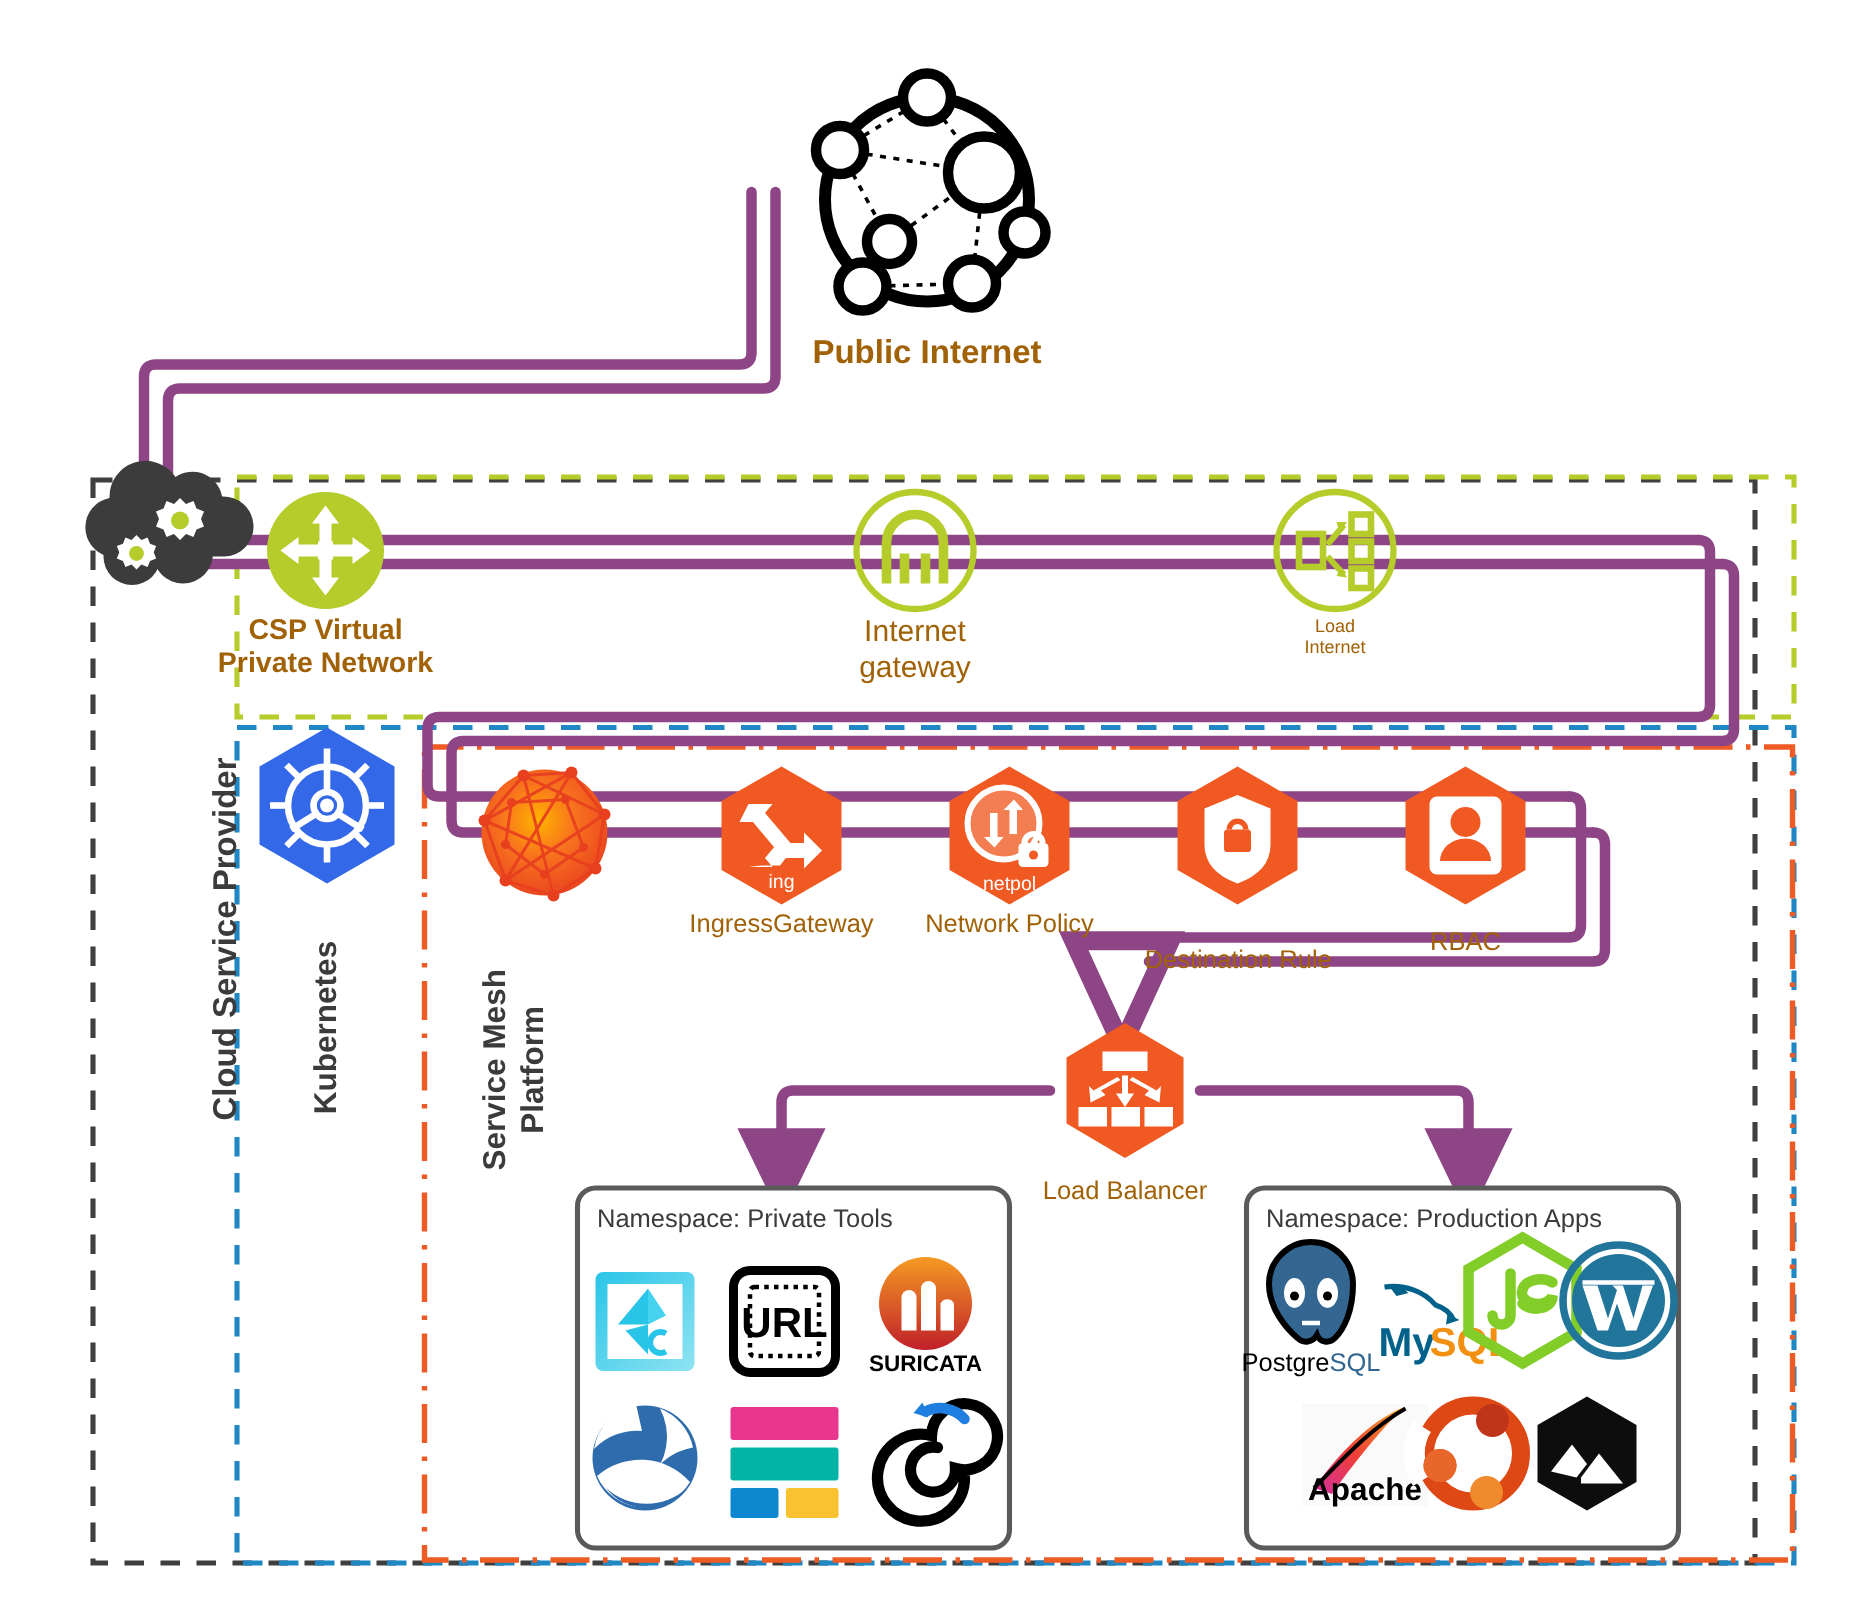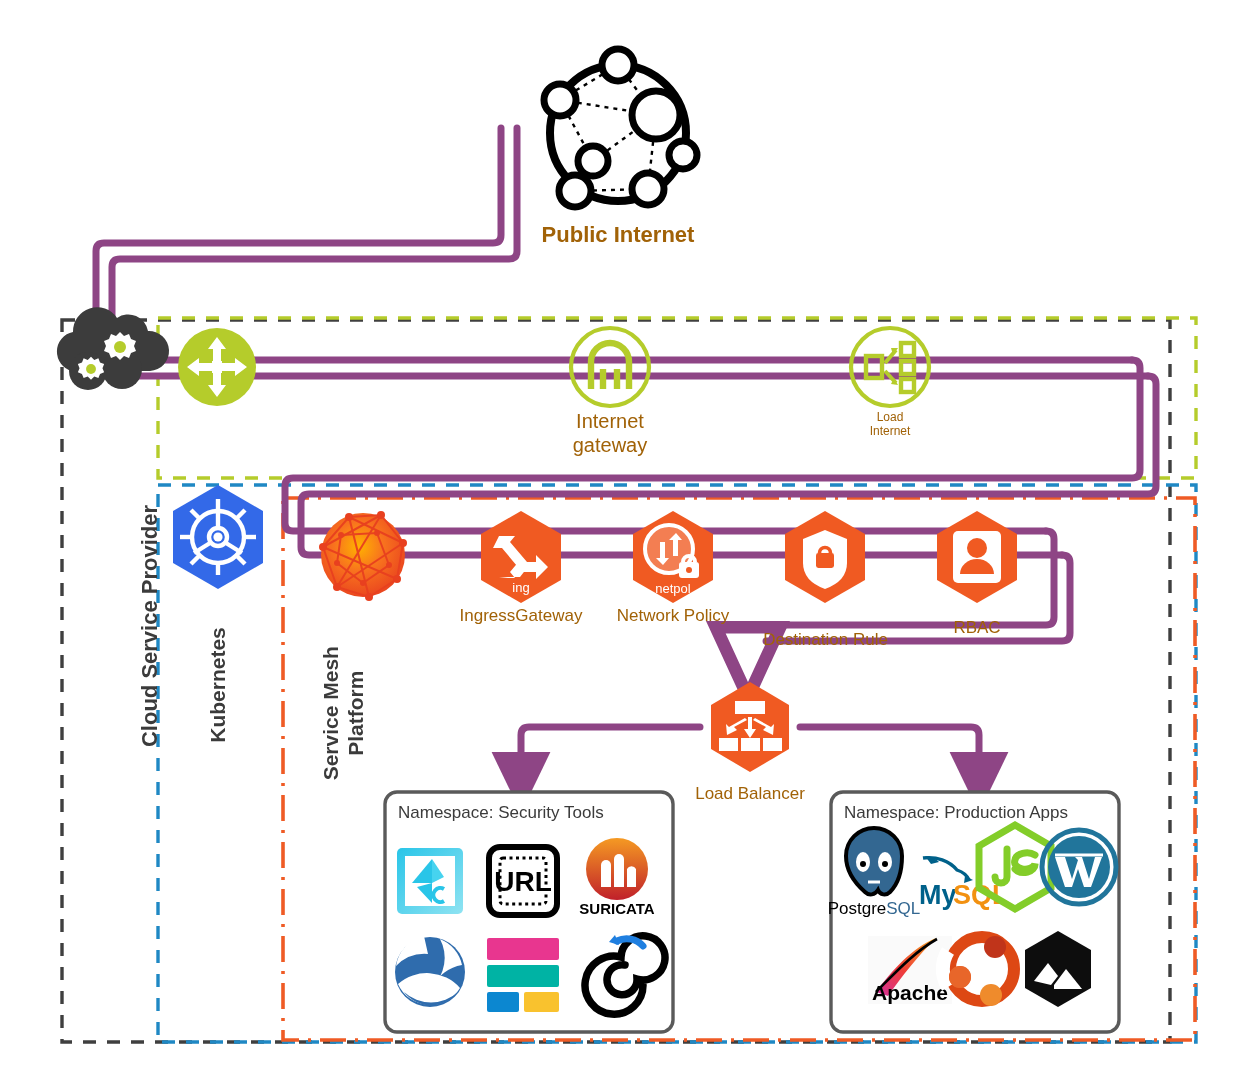--- a/index.html
+++ b/index.html
@@ -328,20 +328,24 @@
       <path d="M-24,12 l14,-18 l10,13 l-7,9 Z" fill="#fff"></path>
       <path d="M-4,16 l12,-16 l16,20 l-28,0 Z" fill="#fff"></path>
       <path d="M-24,14 l48,0 l0,3 l-48,0 Z" fill="#0d0d0d" opacity="0"></path>
     </g>
   </svg>
 
   <div class="lbl bold" style="left:518px;top:222px;width:200px;font-size:22px;">Public Internet</div>
 
   <div class="vlabel" style="left:10px;top:613px;width:280px;font-size:22px;transform:rotate(-90deg);">Cloud Service Provider</div>
 
+  <div class="lbl bold" style="left:127px;top:410px;width:180px;font-size:19px;">
+    <span>CSP Virtual</span><br>
+    <span>Private Network</span>
+  </div>
 
   <div class="lbl" style="left:525px;top:410px;width:170px;font-size:20px;">
     <span>Internet</span><br>
     <span>gateway</span>
   </div>
 
   <div class="lbl" style="left:805px;top:410px;width:170px;font-size:12px;">
     <span>Load</span><br>
     <span>Internet</span>
   </div>
@@ -353,16 +357,16 @@
     <span>Platform</span>
   </div>
 
   <div class="lbl" style="left:446px;top:606px;width:150px;font-size:17px;">IngressGateway</div>
   <div class="lbl" style="left:598px;top:606px;width:150px;font-size:17px;">Network Policy</div>
   <div class="lbl" style="left:748px;top:606px;width:155px;font-size:17px;margin-top:24px;">Destination Rule</div>
   <div class="lbl" style="left:912px;top:618px;width:130px;font-size:17px;">RBAC</div>
 
   <div class="lbl" style="left:672px;top:784px;width:156px;font-size:17px;">Load Balancer</div>
 
-  <div class="ns-title" style="left:398px;top:803px;">Namespace: Security Tools</div>
+  <div class="ns-title" style="left:398px;top:803px;">Namespace: Private Tools</div>
   <div class="ns-title" style="left:844px;top:803px;">Namespace: Production Apps</div>
 
 </div>
 
 </body></html>

